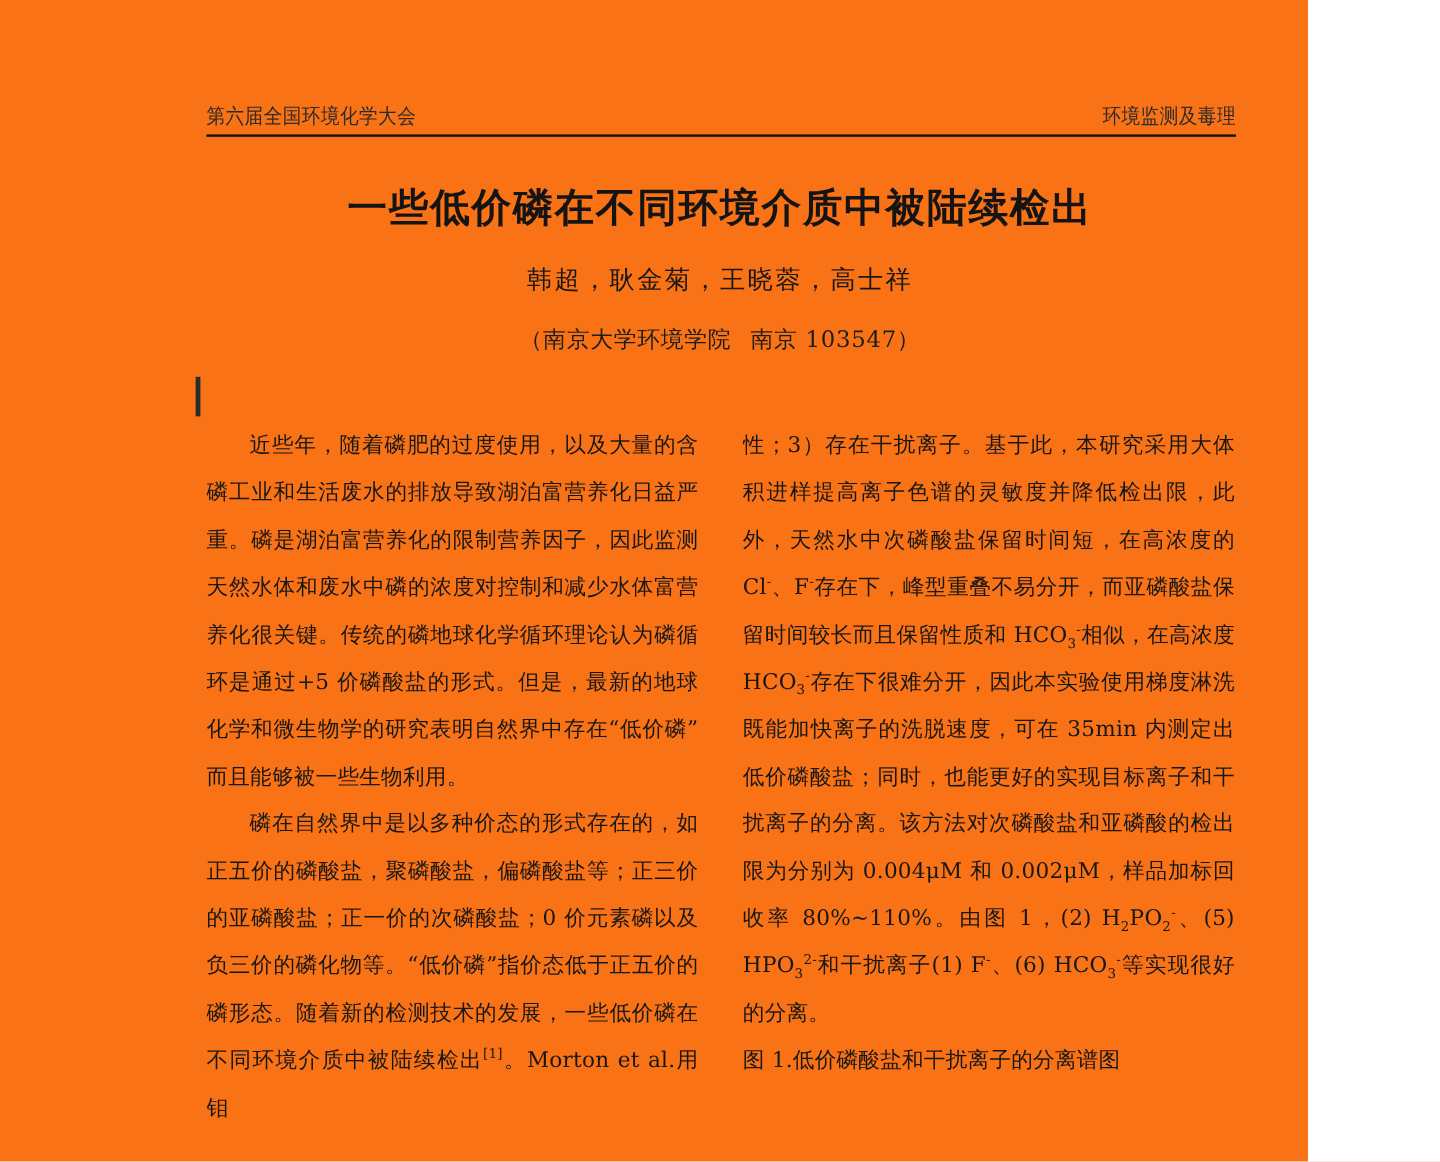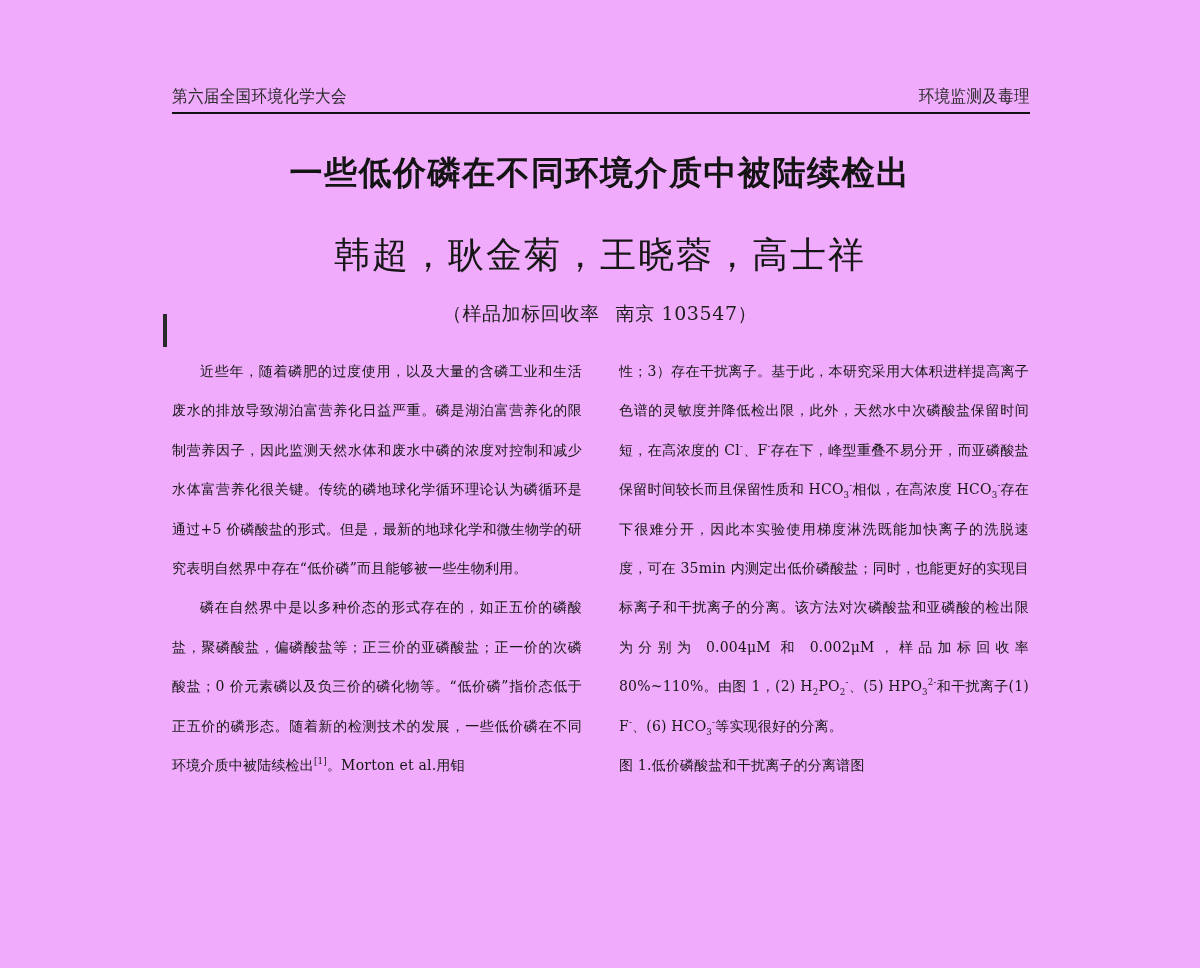--- a/index.html
+++ b/index.html
@@ -14,23 +14,23 @@
     overflow: hidden;
     font-family: "DejaVu Serif", "Liberation Serif", serif;
     color: #1b1b1b;
     position: relative;
     -webkit-font-smoothing: antialiased;
   }
 
   .page {
     position: absolute;
     left: 0; top: 0;
-    width: 1200px;
+    width: 1090px;
     height: 968px;
-    background: #f0abfc;
+    background: #f97316;
   }
 
   
   .running-header {
     position: absolute;
     left: 172px;
     top: 88px;
     width: 858px;
     display: flex;
     justify-content: space-between;
@@ -67,23 +67,23 @@
   .paper-title {
     font-family: "DejaVu Sans", "Liberation Sans", sans-serif;
     font-weight: 700;
     font-size: 33px;
     letter-spacing: 1.5px;
     color: #141414;
     line-height: 1.25;
     margin: 0;
   }
   .author-line {
-    margin-top: 39px;
+    margin-top: 27px;
     font-family: Liberation Sans, sans-serif;
-    font-size: 36px;
+    font-size: 21px;
     letter-spacing: 2px;
     color: #171717;
     line-height: 1.3;
   }
   .affiliation-line {
     margin-top: 22px;
     font-family: "DejaVu Serif", "Liberation Serif", serif;
     font-size: 19px;
     letter-spacing: 0.6px;
     color: #1d1d1d;
@@ -110,21 +110,21 @@
     display: flex;
     gap: 37px;
   }
   .col {
     width: 410px;
     position: relative;
     overflow: hidden;
   }
   .col p {
     margin: 0;
-    font-size: 14px;
+    font-size: 18px;
     line-height: 39.4px;
     text-align: justify;
     text-justify: inter-ideograph;
     letter-spacing: 0.2px;
     color: #171717;
     text-indent: 0;
   }
   .col p.indented { text-indent: 2em; }
   .col p + p { margin-top: 0; }
 
@@ -152,21 +152,21 @@
   <div class="running-header">
     <span class="hdr-left">第六届全国环境化学大会</span>
     <span class="hdr-right">环境监测及毒理</span>
   </div>
   <div class="header-rule"></div>
 
   <div class="title-block">
     <h1 class="paper-title">一些低价磷在不同环境介质中被陆续检出</h1>
     <div class="author-line">韩超，耿金菊，王晓蓉，高士祥</div>
     <div class="affiliation-line">
-      <span>（样品加标回收率</span><span class="affil-gap"></span><span>南京 103547）</span>
+      <span>（南京大学环境学院</span><span class="affil-gap"></span><span>南京 103547）</span>
     </div>
   </div>
 
   <div class="margin-mark"></div>
 
   <div class="columns">
 
     <div class="col">
       <p class="indented">近些年，随着磷肥的过度使用，以及大量的含磷工业和生活废水的排放导致湖泊富营养化日益严重。磷是湖泊富营养化的限制营养因子，因此监测天然水体和废水中磷的浓度对控制和减少水体富营养化很关键。传统的磷地球化学循环理论认为磷循环是通过+5 价磷酸盐的形式。但是，最新的地球化学和微生物学的研究表明自然界中存在“低价磷”而且能够被一些生物利用。</p>
       <p class="indented"><span>磷在自然界中是以多种价态的形式存在的，如正五价的磷酸盐，聚磷酸盐，偏磷酸盐等；正三价的亚磷酸盐；正一价的次磷酸盐；0 价元素磷以及负三价的磷化物等。“低价磷”指价态低于正五价的磷形态。随着新的检测技术的发展，一些低价磷在不同环境介质中被陆续检出</span><sup>[1]</sup><span class="en">。Morton et al.用钼</span></p>

